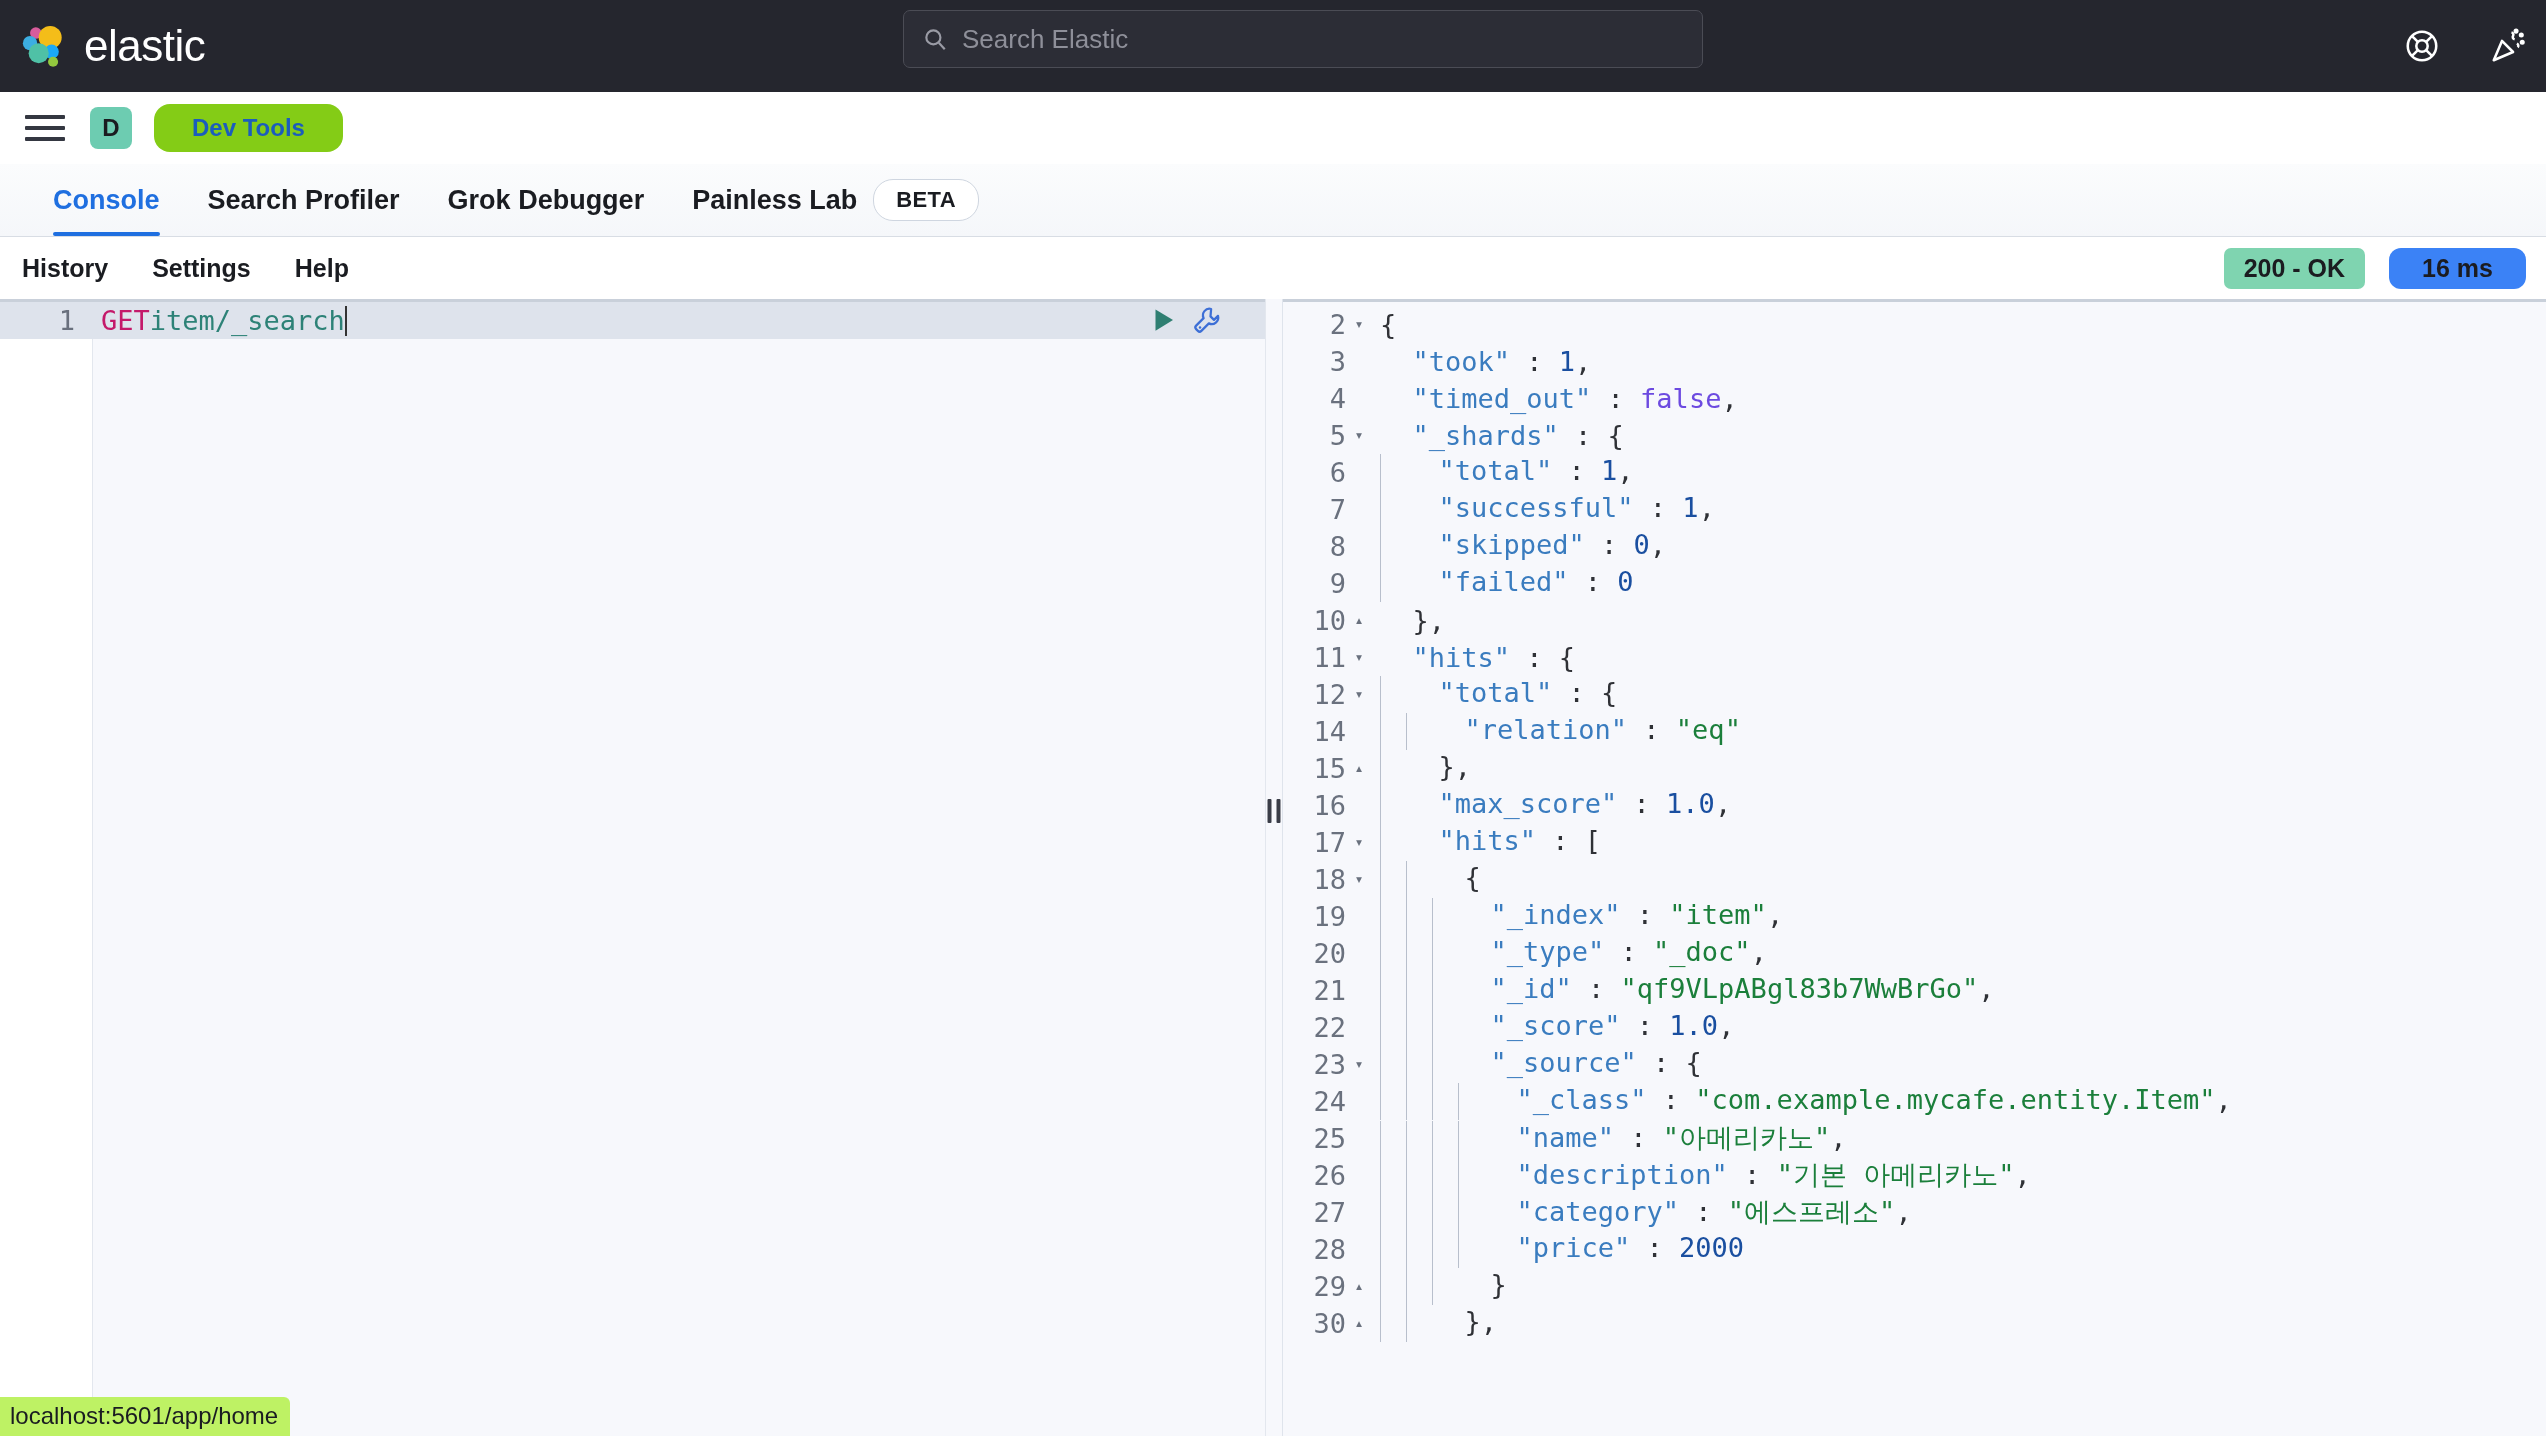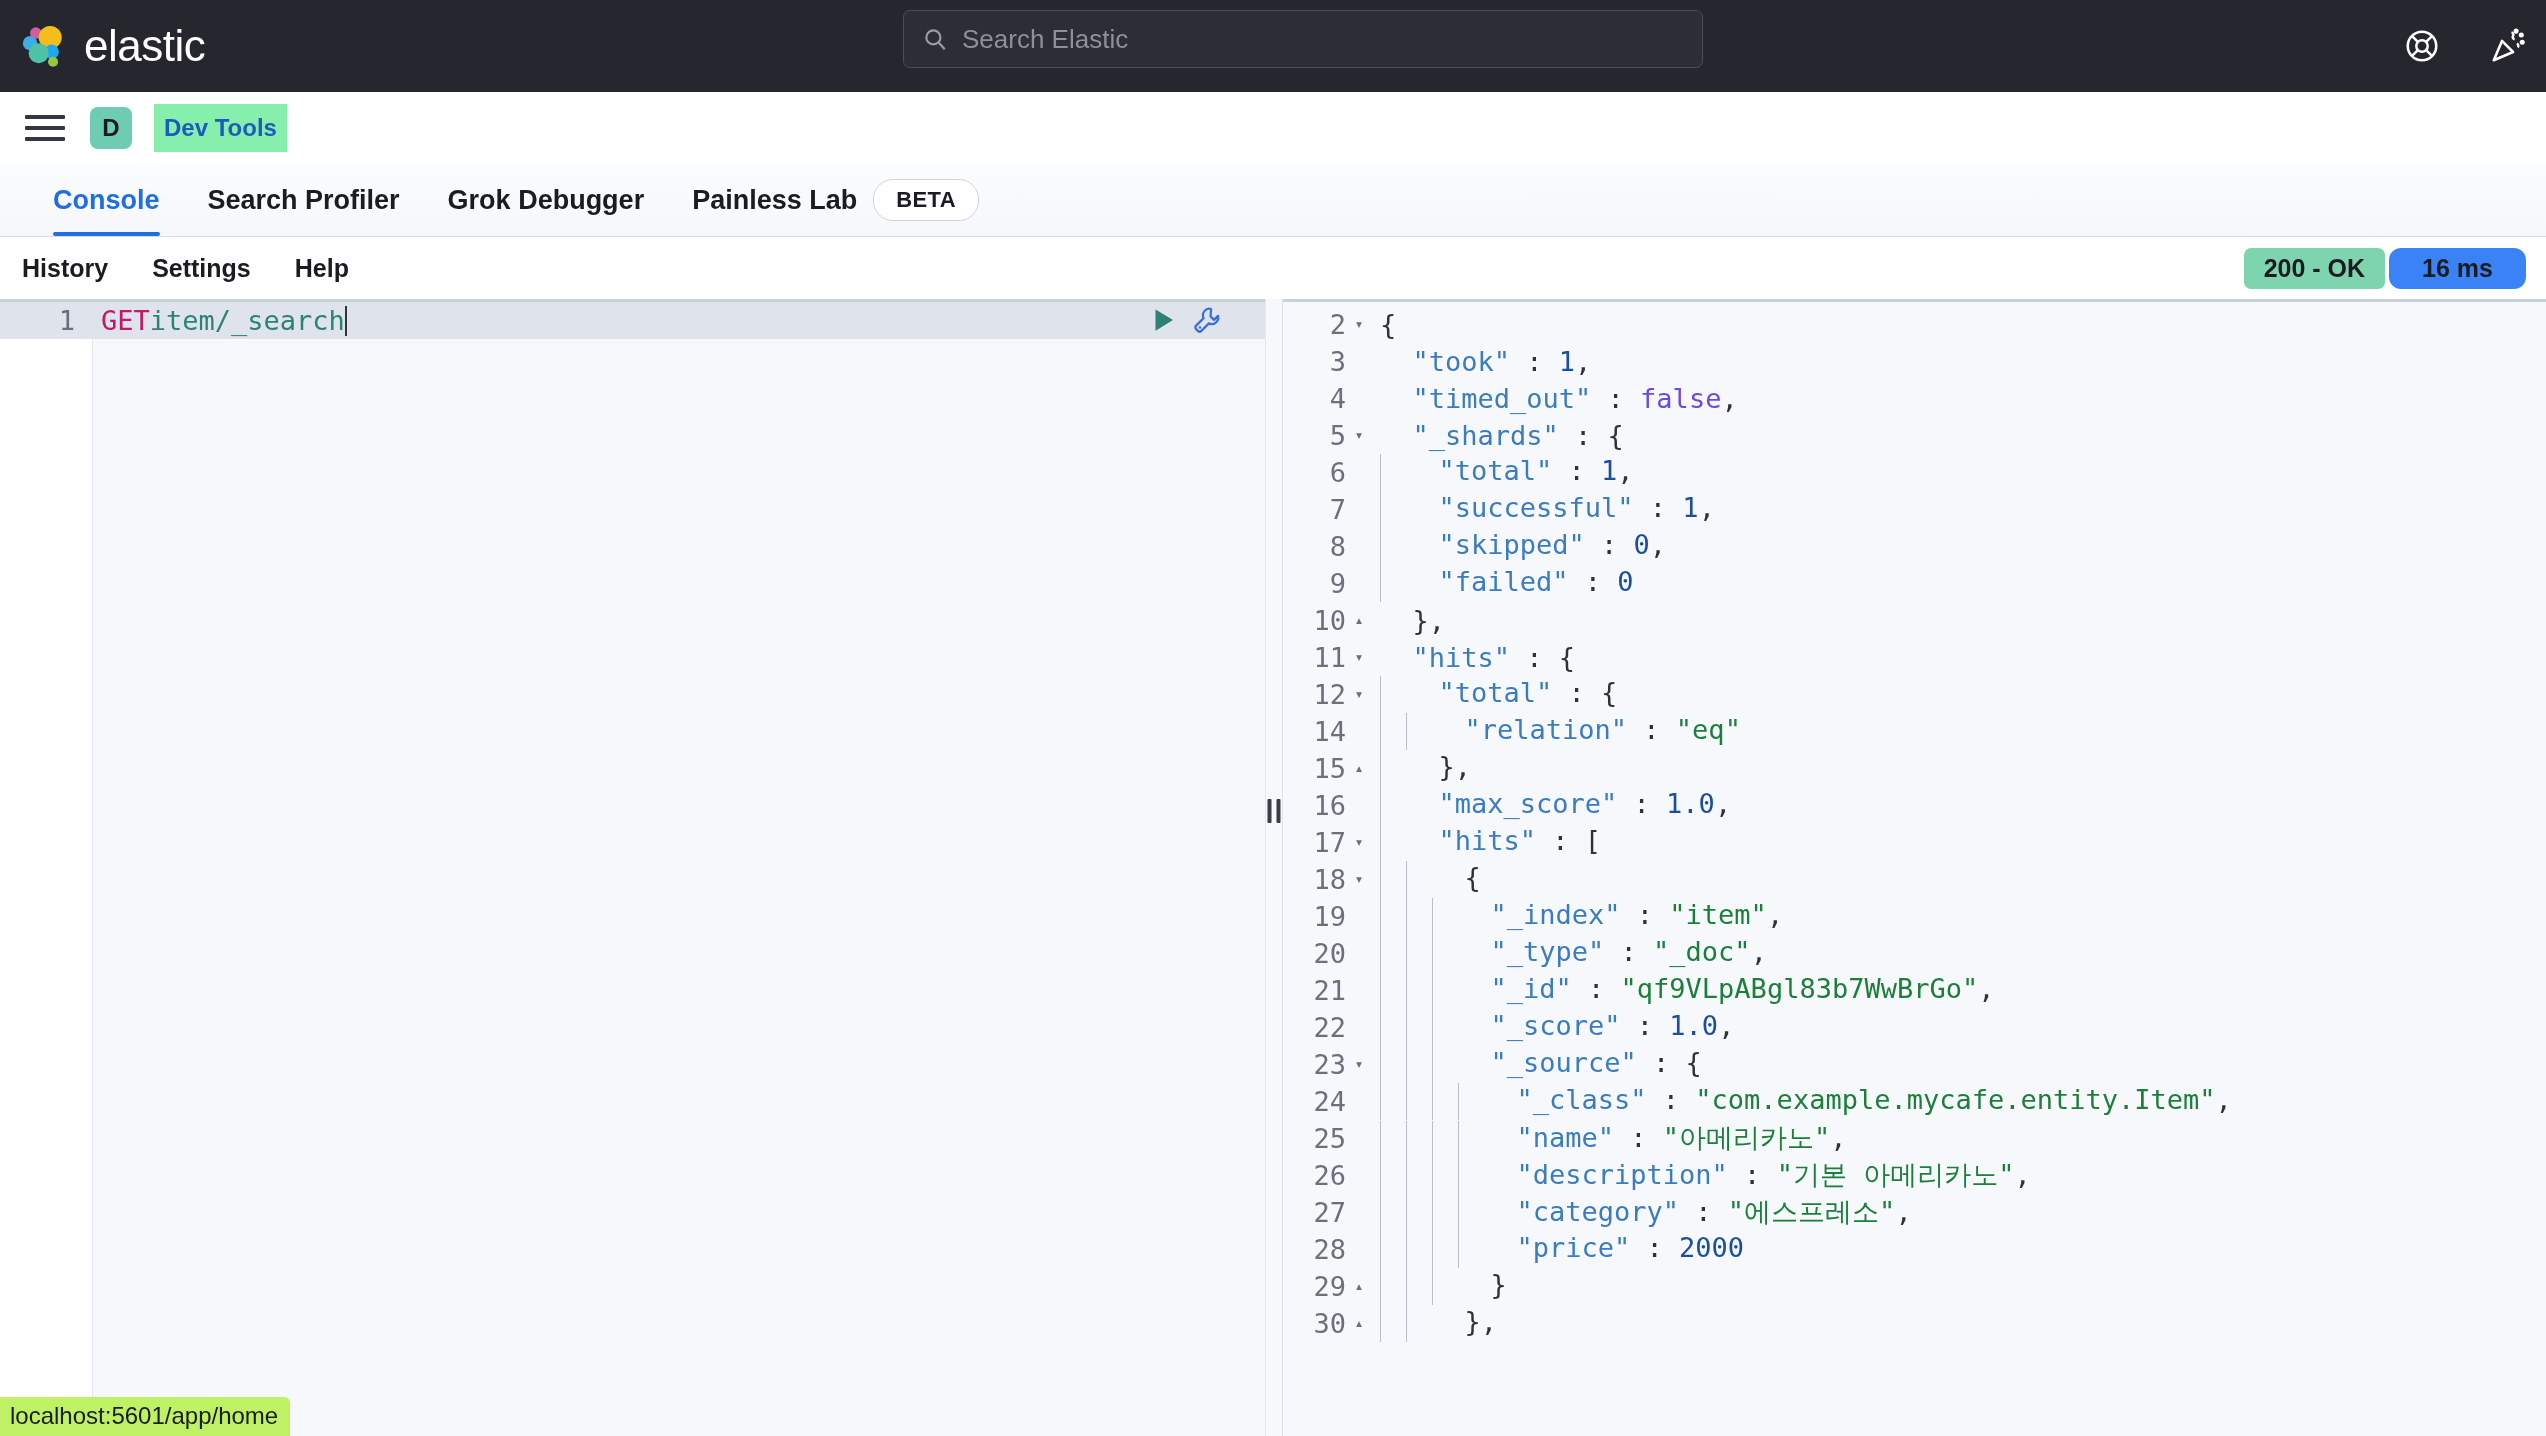--- a/index.html
+++ b/index.html
@@ -80,26 +80,26 @@
   }
   .space-avatar {
     width: 42px; height: 42px;
     background: #6dccb1;
     border-radius: 8px;
     display: flex; align-items: center; justify-content: center;
     font-size: 24px; font-weight: 700; color: #1b1c20;
     cursor: pointer;
   }
   .breadcrumb-pill {
-    background: #86efac;
+    background: #84cc16;
     color: #1b5dbd;
     font-size: 24px;
     font-weight: 700;
-    padding: 10px 10px;
-    border-radius: 0;
+    padding: 10px 38px;
+    border-radius: 16px;
     cursor: pointer;
   }
 
   
   .tabs-bar {
     height: 73px;
     background: linear-gradient(#fbfcfd, #f5f7fa);
     border-bottom: 1px solid #d8dde4;
     display: flex; align-items: stretch;
     padding-left: 29px;
@@ -140,21 +140,21 @@
   }
   .toolbar-links { display: flex; gap: 44px; align-items: center; }
   .toolbar-link {
     font-size: 25px;
     font-weight: 700;
     color: #1a1c21;
     cursor: pointer;
   }
   .status-group {
     position: absolute; right: 20px;
-    display: flex; align-items: flex-start; gap: 4px;
+    display: flex; align-items: flex-start; gap: 24px;
   }
   .badge-ok {
     background: #7fd4b0;
     color: #1b1c20;
     font-size: 25px;
     font-weight: 700;
     padding: 6px 20px;
     border-radius: 7px;
   }
   .badge-time {

